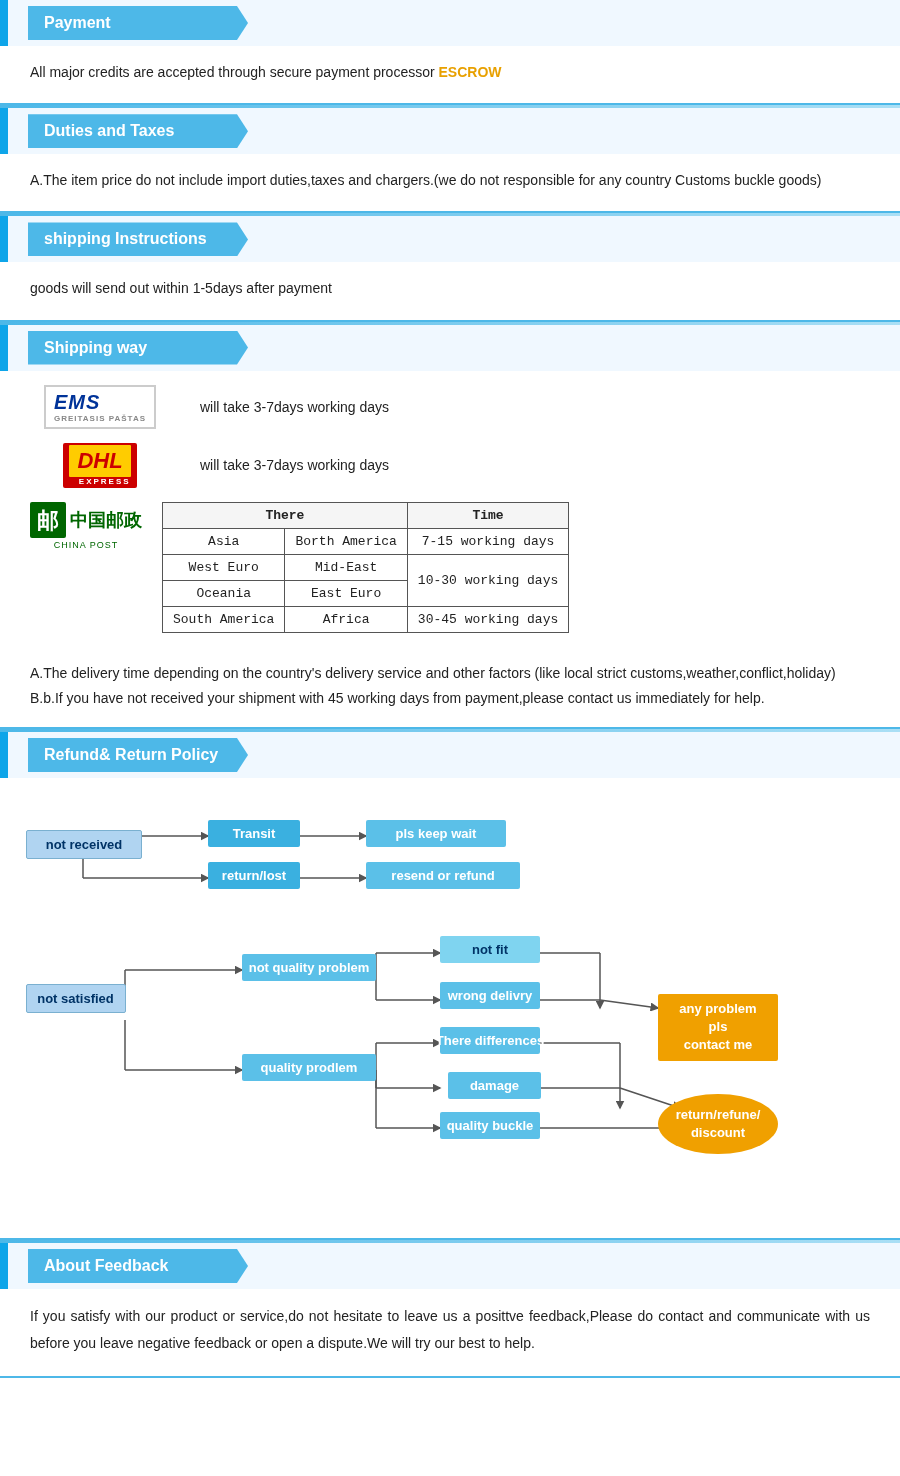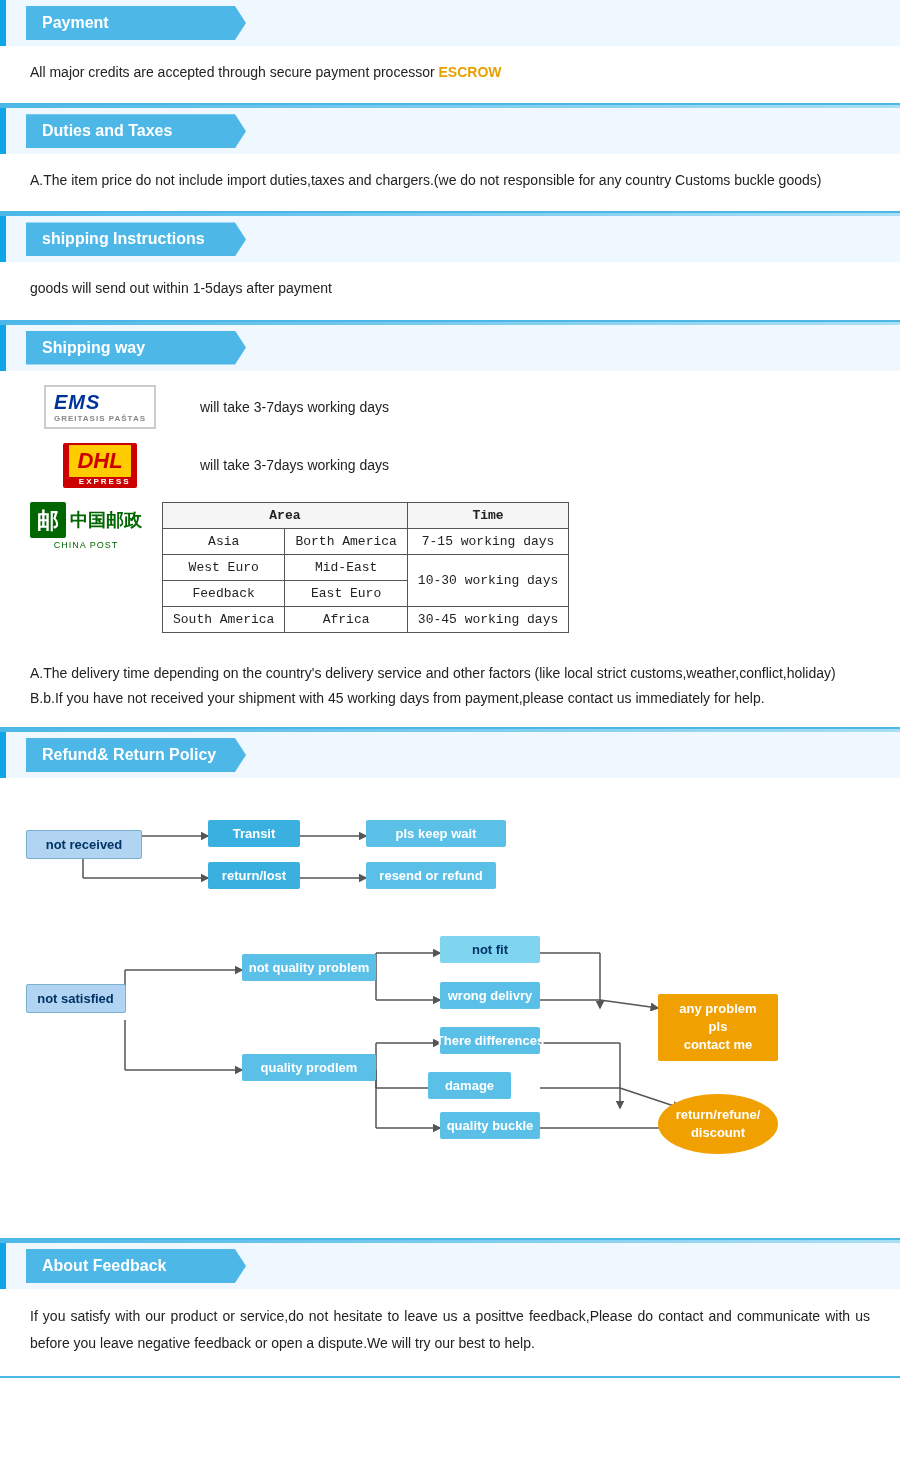--- a/index.html
+++ b/index.html
@@ -25,21 +25,21 @@
       padding: 8px 16px;
       display: inline-block;
       clip-path: polygon(0 0, 95% 0, 100% 50%, 95% 100%, 0 100%);
       min-width: 220px;
       margin: 0;
     }
 
     .section-header-wrap {
       background: #f0f8ff;
       padding: 6px 0 6px 20px;
-      border-left: 6px solid #0ea5e9;
+      border-left: 8px solid #0ea5e9;
     }
 
     .section-content {
       padding: 14px 30px 18px 30px;
       line-height: 1.8;
       text-align: justify;
       border-radius: 16px;
     }
 
     .escrow {
@@ -278,35 +278,35 @@
             <text x="18" y="26" text-anchor="middle" fill="#fff" font-size="22" font-weight="bold">邮</text>
           </svg>
           <span class="chinapost-cn">中国邮政</span>
         </div>
         <span class="chinapost-en">CHINA POST</span>
       </div>
 
       <table class="shipping-table">
         <tbody>
             <tr>
-          <th colspan="2">Area</th>
+          <th colspan="2">There</th>
           <th>Time</th>
         </tr>
         <tr>
           <td>Asia</td>
           <td>Borth America</td>
           <td>7-15 working days</td>
         </tr>
         <tr>
           <td>West Euro</td>
           <td>Mid-East</td>
           <td rowspan="2">10-30 working days</td>
         </tr>
         <tr>
-          <td>Feedback</td>
+          <td>Oceania</td>
           <td>East Euro</td>
         </tr>
         <tr>
           <td>South America</td>
           <td>Africa</td>
           <td>30-45 working days</td>
         </tr>
       </tbody>
         </table>
     </div>
@@ -392,21 +392,21 @@
       </div>
 
       <div class="flow-box box-mid-blue" style="position:absolute; left:346px; top:22px; width:140px;">
         <span>pls  keep  wait</span>
       </div>
 
       <div class="flow-box box-blue" style="position:absolute; left:188px; top:64px; width:92px;">
         <span>return/lost</span>
       </div>
 
-      <div class="flow-box box-mid-blue" style="position:absolute; left:346px; top:64px; width:130px;">
+      <div class="flow-box box-mid-blue" style="position:absolute; left:346px; top:64px; width:154px;">
         <span>resend  or  refund</span>
       </div>
 
       <div class="flow-box box-left-gray" style="position:absolute; left:6px; top:186px; width:100px;padding-left:11px;">
         <span>not  satisfied</span>
       </div>
 
       <div class="flow-box box-mid-blue" style="position:absolute; left:222px; top:156px; width:134px;">
         <span>not  quality  problem</span>
       </div>
@@ -425,21 +425,21 @@
       </div>
 
       <div class="flow-box box-mid-blue" style="position:absolute; left:222px; top:256px; width:134px;">
         <span>quality  prodlem</span>
       </div>
 
       <div class="flow-box box-mid-blue" style="position:absolute; left:420px; top:229px; width:100px;">
         <span>There  differences</span>
       </div>
 
-      <div class="flow-box box-mid-blue" style="position:absolute; left:408px; top:274px; width:83px;">
+      <div class="flow-box box-mid-blue" style="position:absolute; left:428px; top:274px; width:93px;">
         <span>damage</span>
       </div>
 
       <div class="flow-box box-mid-blue" style="position:absolute; left:420px; top:314px; width:100px;">
         <span>quality  buckle</span>
       </div>
 
       <div class="flow-box box-orange" style="position:absolute; left:638px; top:296px; width:120px; border-radius:50%; text-align:center; line-height:1.4; white-space:pre-line; padding:12px 8px;">
         <span>return/refune/
 discount</span>

